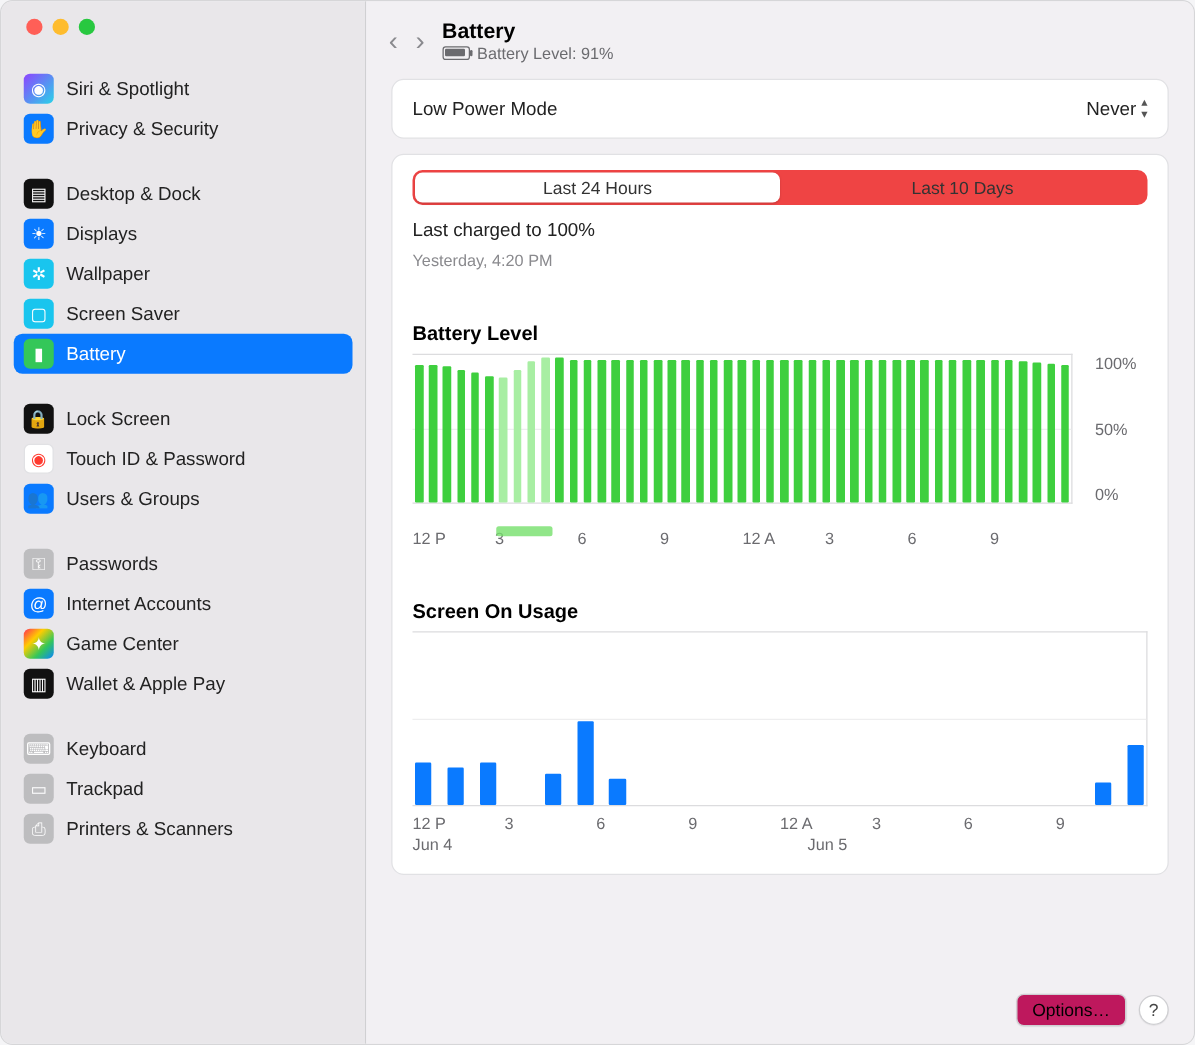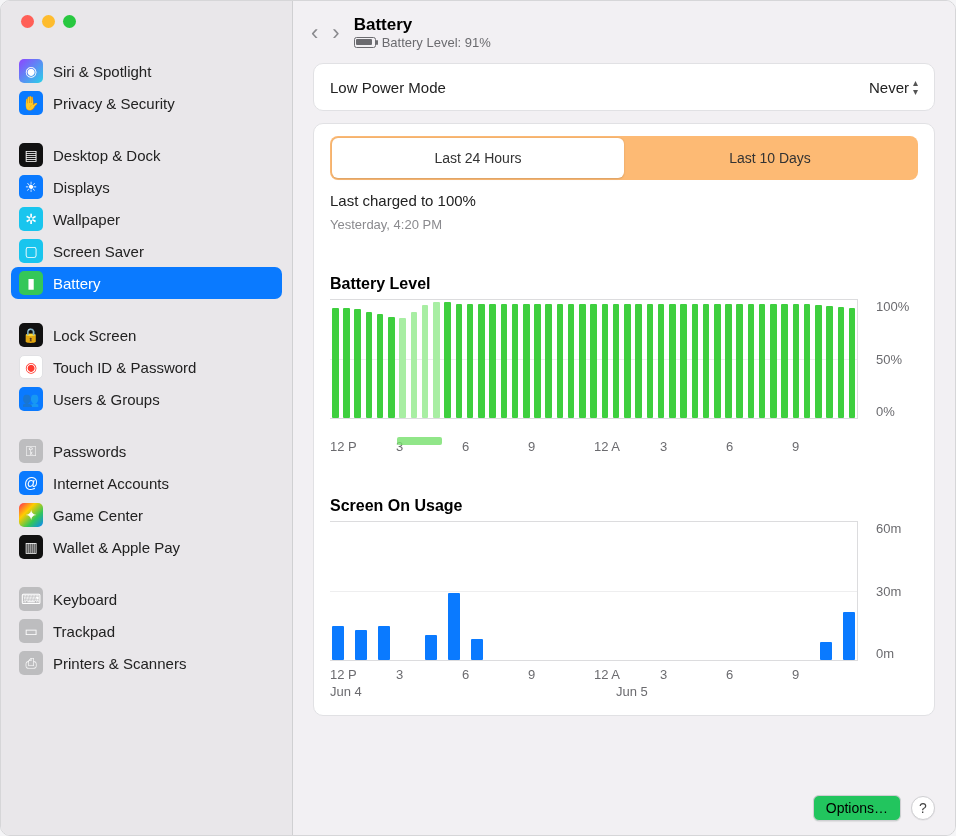--- a/index.html
+++ b/index.html
@@ -149,24 +149,24 @@
     display: inline-flex; align-items: center; justify-content: center;
     font-size: 11px; font-style: italic; font-family: Georgia, serif;
     color: #8a8a8e;
     font-weight: 600;
   }
 
   
   .charts-card { padding: 12px 16px 16px 16px; }
   .seg {
     display: flex;
-    background: #fdba74;
+    background: #ef4444;
     border-radius: 8px;
     padding: 2px;
-    height: 44px;
+    height: 28px;
     margin-bottom: 12px;
   }
   .seg div {
     flex: 1;
     display: flex; align-items: center; justify-content: center;
     font-size: 14px;
     border-radius: 6px;
     color: #333;
     cursor: default;
   }
@@ -248,21 +248,21 @@
   }
   .date-axis span { flex:1; }
 
   
   .footer {
     display: flex; justify-content: flex-end; align-items: center;
     gap: 10px;
     padding: 10px 20px 14px 20px;
   }
   .btn {
-    background: #22c55e;
+    background: #be185d;
     border: 1px solid #cfcfd2;
     border-radius: 6px;
     padding: 4px 12px;
     font-size: 14px;
     cursor: default;
     box-shadow: 0 0.5px 1px rgba(0,0,0,0.08);
   }
   .help {
     width: 24px; height: 24px;
     border-radius: 50%;
@@ -533,25 +533,20 @@
                 <span>12 A</span>
                 <span>3</span>
                 <span>6</span>
                 <span>9</span>
               </div>
             <div class="date-axis" id="dates2">
                 <span>Jun 4</span>
                 <span>Jun 5</span>
               </div>
           </div>
-          <div class="y-axis" style="height:140px" id="yaxis2">
-              <div>60m</div>
-              <div>30m</div>
-              <div>0m</div>
-            </div>
         </div>
       </div>
 
     </div>
   </div>
 
   <div class="footer">
     <div class="btn">Options…</div>
     <div class="help">?</div>
   </div>

